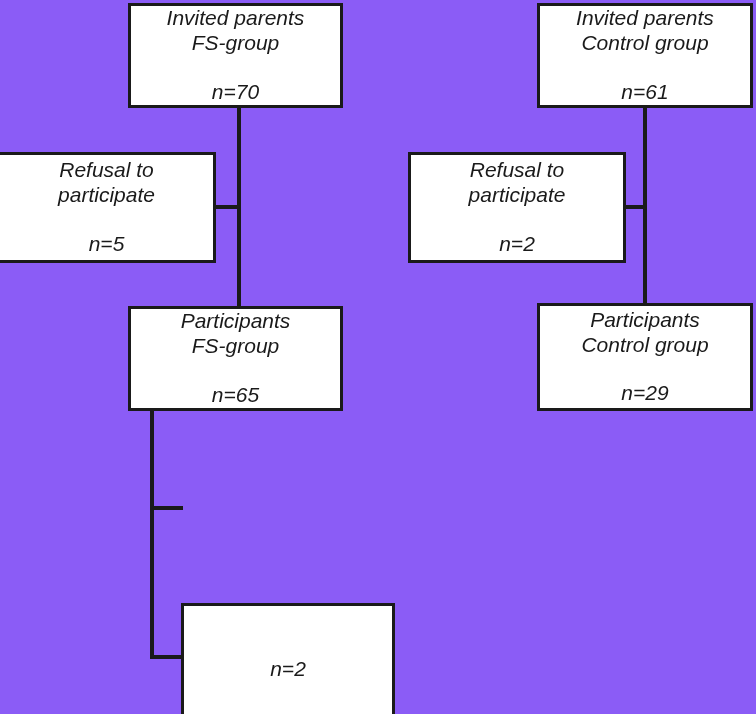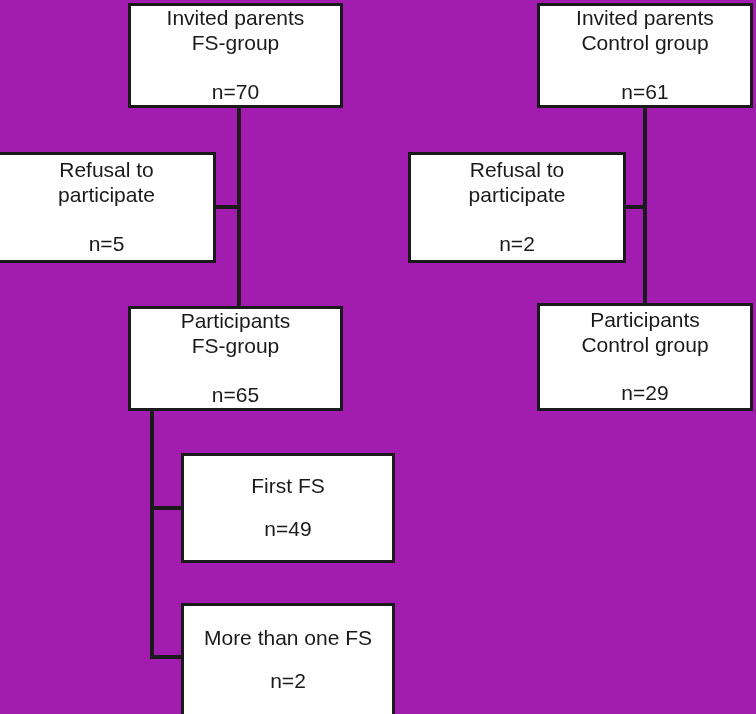--- a/index.html
+++ b/index.html
@@ -9,22 +9,23 @@
     background: #ffffff;
   }
   body {
     font-family: "Liberation Sans", sans-serif;
     -webkit-font-smoothing: antialiased;
   }
   #flow-root {
     position: relative;
     width: 756px;
     height: 714px;
-    background: #a21caf;
+    background: #8b5cf6;
     overflow: hidden;
+    font-style: italic;
   }
   
   .connector-layer {
     position: absolute;
     left: 0;
     top: 0;
     width: 756px;
     height: 714px;
     z-index: 1;
   }
@@ -123,23 +124,18 @@
     <span class="title-line">FS-group</span>
     <span class="count-line">n=65</span>
   </div>
 
   <div class="node" id="node-participants-control">
     <span class="title-line">Participants</span>
     <span class="title-line">Control group</span>
     <span class="count-line">n=29</span>
   </div>
 
-  <div class="node" id="node-first-fs">
-    <span class="title-line">First FS</span>
-    <span class="count-line">n=49</span>
-  </div>
 
   <div class="node" id="node-more-than-one-fs">
-    <span class="title-line">More than one FS</span>
     <span class="count-line">n=2</span>
   </div>
 
 </div>
 
 </body></html>

